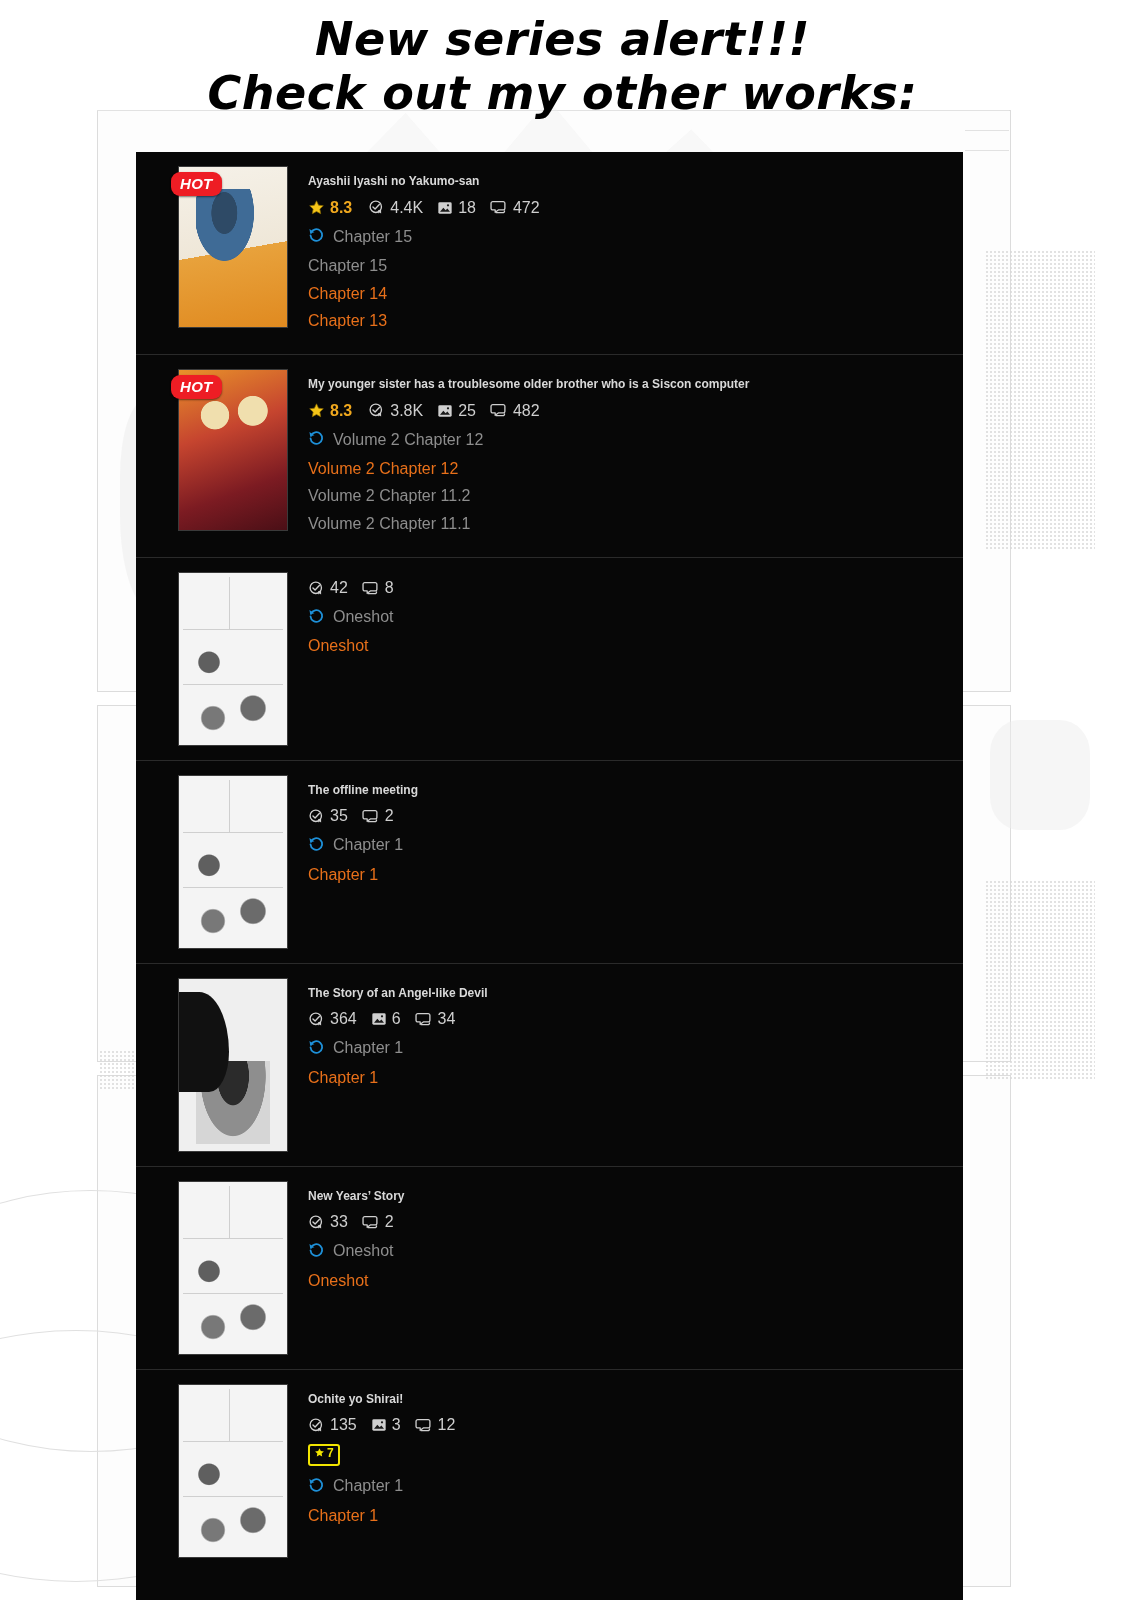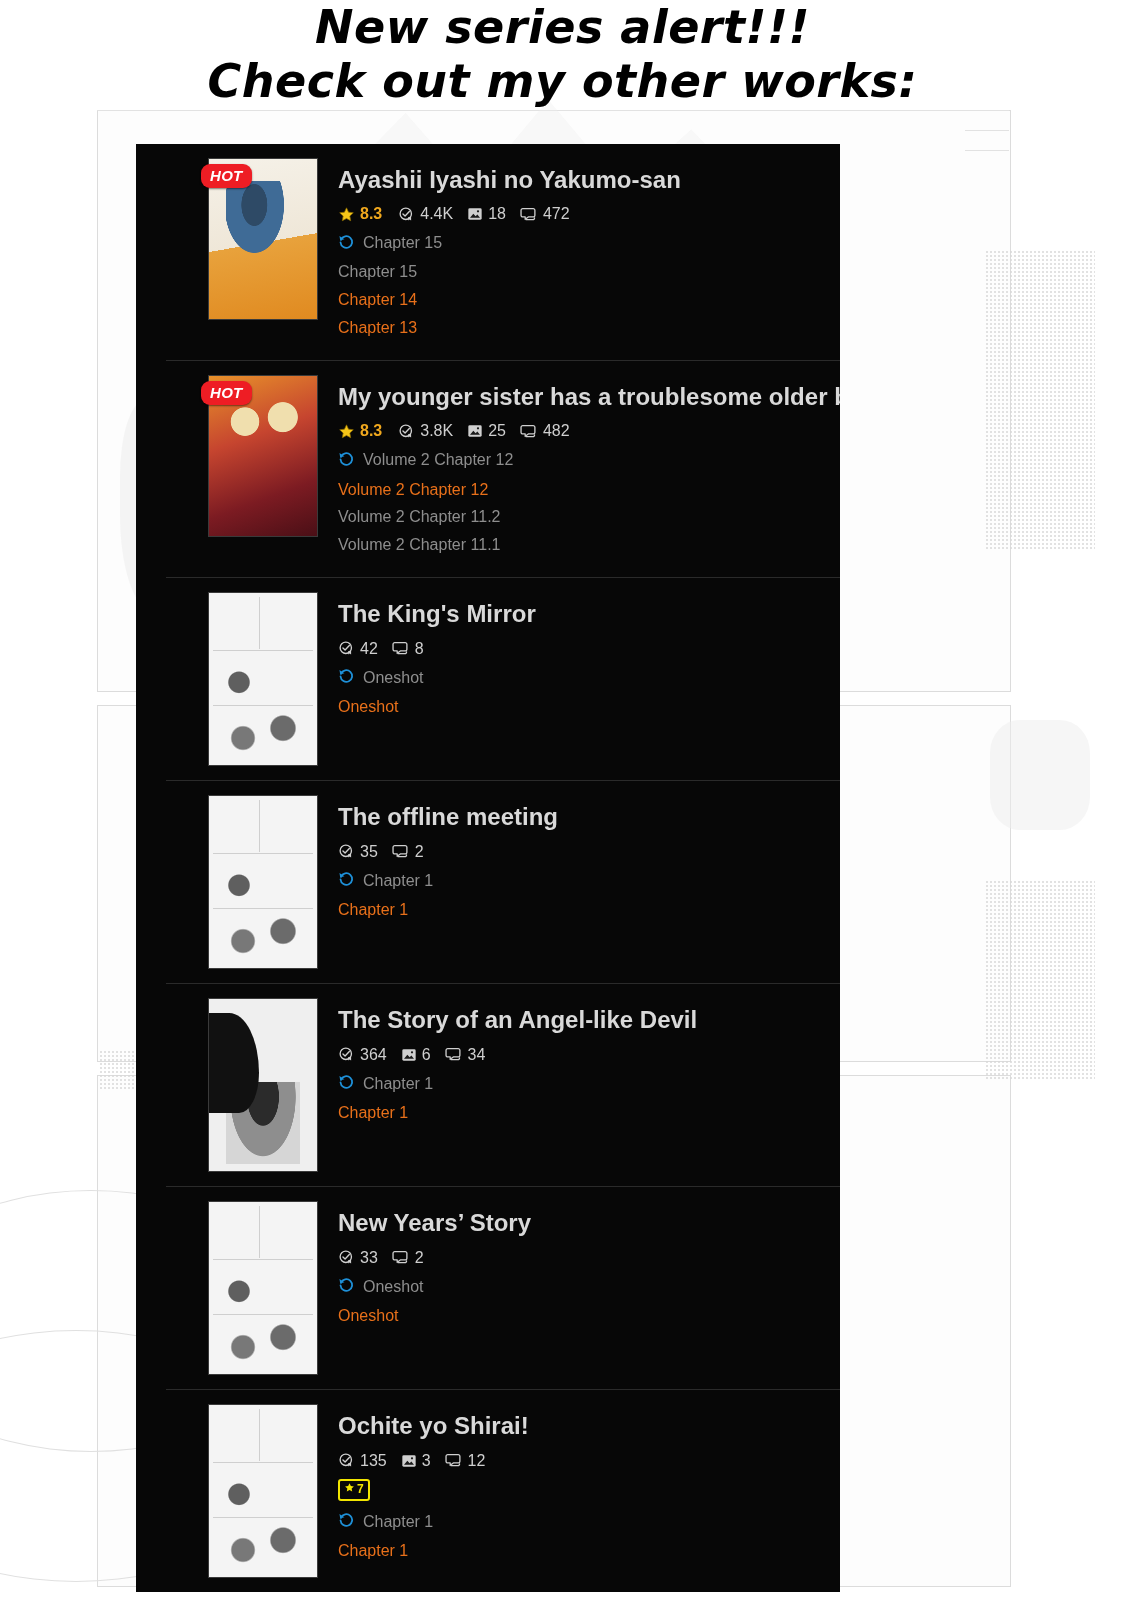--- a/index.html
+++ b/index.html
@@ -40,42 +40,41 @@
   }
   .bg-arc{
     position:absolute;
     border:1px solid #e0e0e0;
     border-radius:50%;
     background:transparent;
   }
 
   
   #headline{
-    position:absolute;left:0;right:0;top:0;
+    position:absolute;left:0;right:0;top:12px;
     text-align:center;
     z-index:5;
     color:#000;
     font-family:"DejaVu Sans", sans-serif;
     font-weight:700;
     font-style:italic;
     line-height:1.18;
     letter-spacing:.5px;
   }
   #headline .l1{font-size:46px;display:block;}
   #headline .l2{font-size:46px;display:block;margin-top:0;}
 
   
   #list-panel{
     position:absolute;
-    left:136px;top:144px;
-    width:674px;height:1448px;
+    left:136px;top:152px;
+    width:827px;height:1448px;
     background:#070707;
     z-index:4;
     overflow:hidden;
-    padding-left:30px;
   }
 
   .series-row{
     display:flex;
     align-items:flex-start;
     padding:14px 0 14px 42px;
     border-top:1px solid #2a2a2a;
     position:relative;
   }
   .series-row.first{border-top:none;}
@@ -150,21 +149,21 @@
     border-radius:9px;
     box-shadow:0 1px 2px rgba(0,0,0,.5);
     letter-spacing:.3px;
     z-index:3;
   }
 
   .info{flex:1 1 auto;min-width:0;padding-top:8px;}
 
   .series-title{
     color:#d9d9d9;
-    font-size:24px;
+    font-size:12px;
     font-weight:700;
     line-height:1.2;
     margin:0 0 11px 0;
     white-space:nowrap;
   }
 
   .stats{
     display:flex;
     align-items:center;
     gap:5px;
@@ -368,21 +367,20 @@
           <li class="ch-read">Volume 2 Chapter 11.2</li>
           <li class="ch-read">Volume 2 Chapter 11.1</li>
         </ul>
       </div>
     </div>
     <div class="series-row">
       <div class="cover-wrap">
         <div class="cover cov-g tall"></div>
       </div>
       <div class="info">
-        <div class="series-title">The King's Mirror</div>
         <div class="stats">
           <span class="stat ">
             <span class="ic ">
               <svg width="17" height="17" viewBox="0 0 24 24">
                 <circle cx="11" cy="11" r="8" fill="none" stroke="#cfcfcf" stroke-width="1.9"></circle>
                 <path d="M7 11.2l3 3 6-6.4" fill="none" stroke="#cfcfcf" stroke-width="1.9" stroke-linecap="round" stroke-linejoin="round"></path>
                 <path d="M14.5 15.5l4 0 0 5-2-1.6-2 1.6z" fill="#cfcfcf"></path>
               </svg>
             </span>
             <span>42</span>

